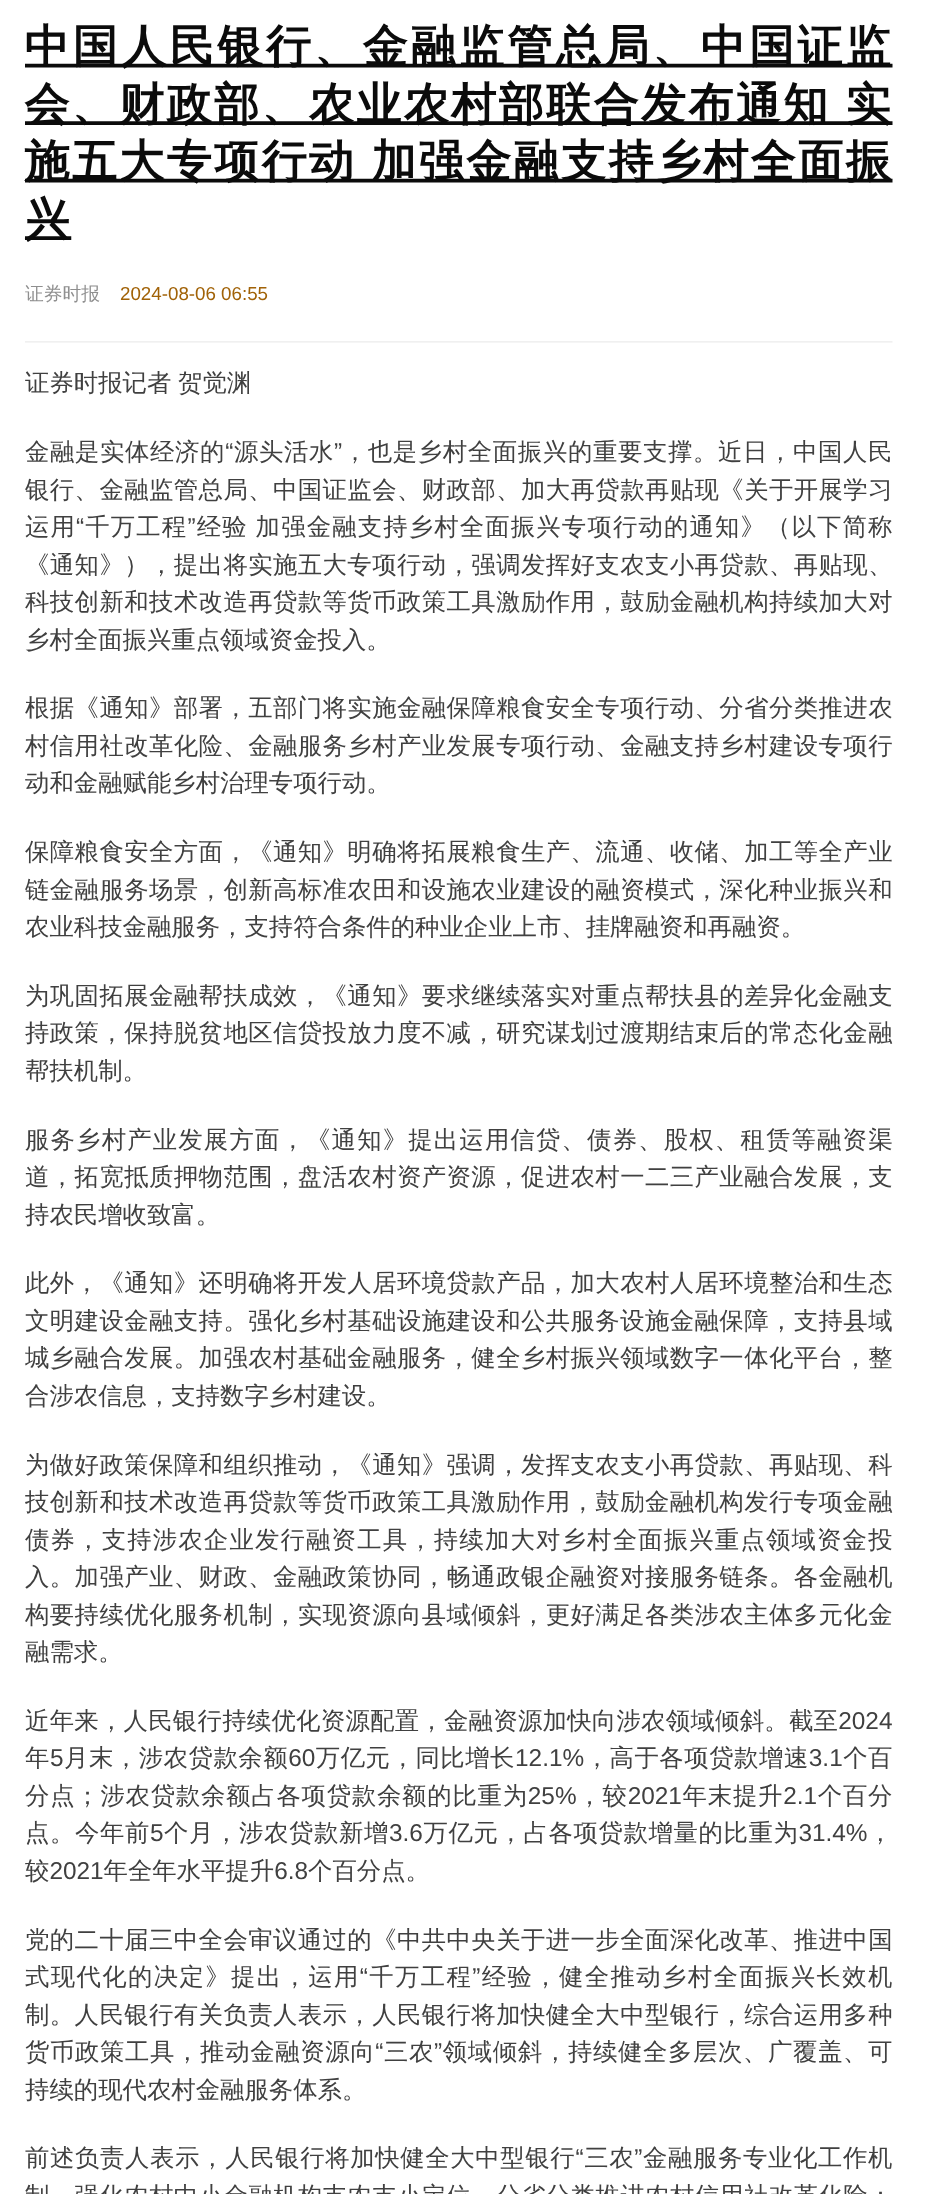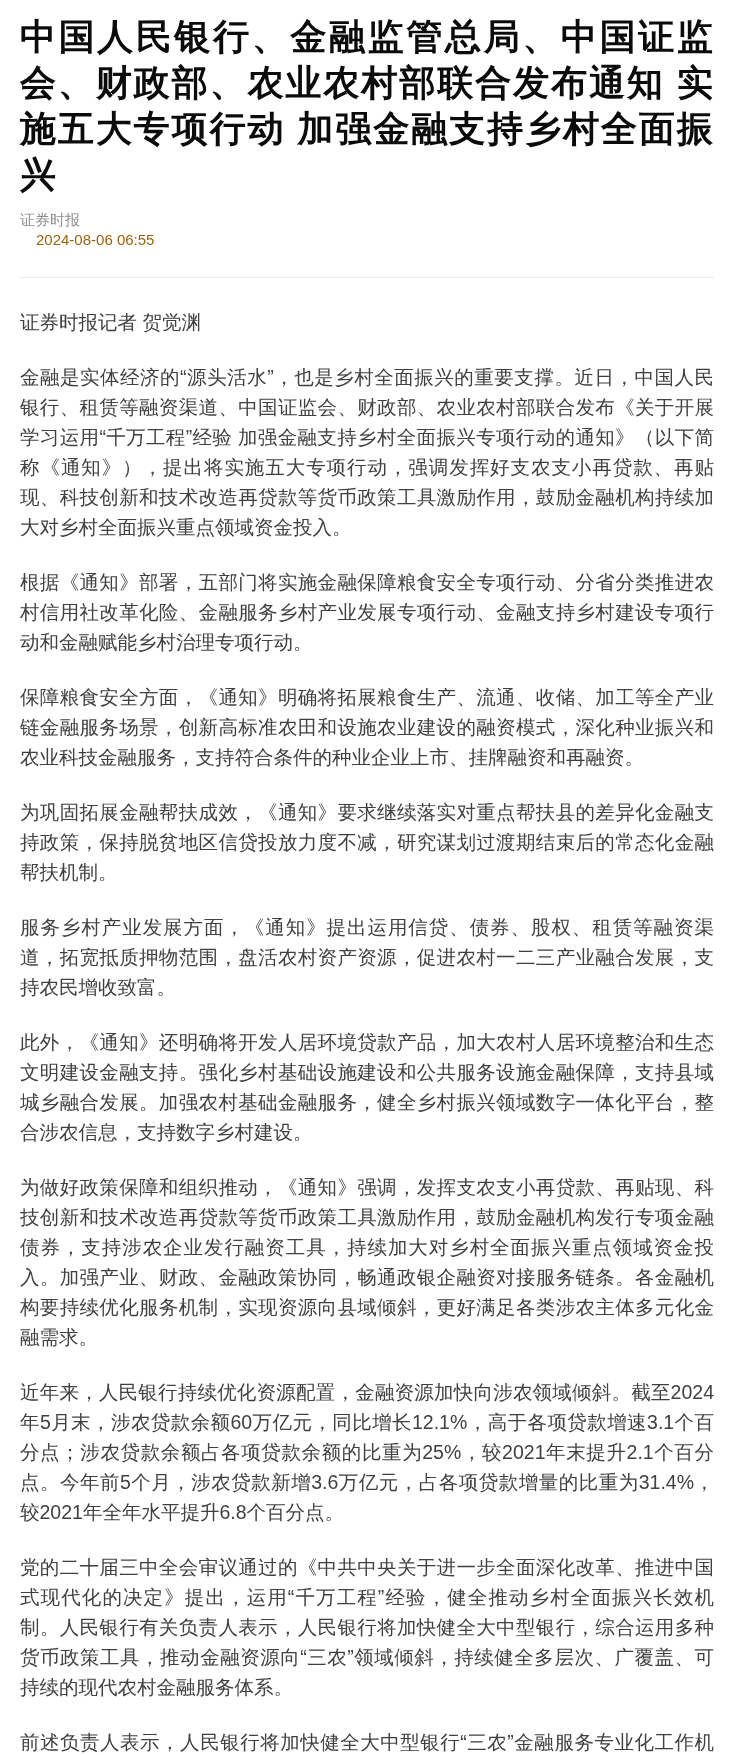--- a/index.html
+++ b/index.html
@@ -18,45 +18,45 @@
     background: #ffffff;
   }
   .article-title {
     margin: 0;
     font-size: 36px;
     line-height: 46px;
     font-weight: 700;
     color: #0b0b0b;
     letter-spacing: 1px;
     text-align: justify;
+    text-decoration: underline;
   }
   .meta-row {
-    margin-top: 12px;
+    margin-top: 28px;
     font-size: 15px;
     line-height: 20px;
     color: #9b9b9b;
     display: flex;
-    align-items: flex-start;
-    flex-direction: column;
+    align-items: flex-end;
   }
   .meta-source {
     color: #8f8f8f;
   }
   .meta-time {
     margin-left: 16px;
     color: #a16207;
   }
   .divider {
     border: none;
     border-top: 1px solid #ececec;
     margin: 27px 0 0 0;
     height: 0;
   }
   .reporter-line {
-    margin-top: 29px;
+    margin-top: 18px;
     font-size: 19.5px;
     line-height: 30px;
     color: #404040;
   }
   .article-body p {
     margin: 25px 0 0 0;
     font-size: 19.5px;
     line-height: 30px;
     text-align: justify;
     color: #404040;
@@ -74,21 +74,21 @@
     <span class="meta-source">证券时报</span>
     <span class="meta-time">2024-08-06 06:55</span>
   </div>
 
   <hr class="divider">
 
   <div class="reporter-line">证券时报记者 贺觉渊</div>
 
   <div class="article-body">
 
-  <p>金融是实体经济的“源头活水”，也是乡村全面振兴的重要支撑。近日，中国人民银行、租赁等融资渠道、中国证监会、财政部、农业农村部联合发布《关于开展学习运用“千万工程”经验 加强金融支持乡村全面振兴专项行动的通知》（以下简称《通知》），提出将实施五大专项行动，强调发挥好支农支小再贷款、再贴现、科技创新和技术改造再贷款等货币政策工具激励作用，鼓励金融机构持续加大对乡村全面振兴重点领域资金投入。</p>
+  <p>金融是实体经济的“源头活水”，也是乡村全面振兴的重要支撑。近日，中国人民银行、金融监管总局、中国证监会、财政部、加大再贷款再贴现《关于开展学习运用“千万工程”经验 加强金融支持乡村全面振兴专项行动的通知》（以下简称《通知》），提出将实施五大专项行动，强调发挥好支农支小再贷款、再贴现、科技创新和技术改造再贷款等货币政策工具激励作用，鼓励金融机构持续加大对乡村全面振兴重点领域资金投入。</p>
       <p>根据《通知》部署，五部门将实施金融保障粮食安全专项行动、分省分类推进农村信用社改革化险、金融服务乡村产业发展专项行动、金融支持乡村建设专项行动和金融赋能乡村治理专项行动。</p>
       <p>保障粮食安全方面，《通知》明确将拓展粮食生产、流通、收储、加工等全产业链金融服务场景，创新高标准农田和设施农业建设的融资模式，深化种业振兴和农业科技金融服务，支持符合条件的种业企业上市、挂牌融资和再融资。</p>
       <p>为巩固拓展金融帮扶成效，《通知》要求继续落实对重点帮扶县的差异化金融支持政策，保持脱贫地区信贷投放力度不减，研究谋划过渡期结束后的常态化金融帮扶机制。</p>
       <p>服务乡村产业发展方面，《通知》提出运用信贷、债券、股权、租赁等融资渠道，拓宽抵质押物范围，盘活农村资产资源，促进农村一二三产业融合发展，支持农民增收致富。</p>
       <p>此外，《通知》还明确将开发人居环境贷款产品，加大农村人居环境整治和生态文明建设金融支持。强化乡村基础设施建设和公共服务设施金融保障，支持县域城乡融合发展。加强农村基础金融服务，健全乡村振兴领域数字一体化平台，整合涉农信息，支持数字乡村建设。</p>
       <p>为做好政策保障和组织推动，《通知》强调，发挥支农支小再贷款、再贴现、科技创新和技术改造再贷款等货币政策工具激励作用，鼓励金融机构发行专项金融债券，支持涉农企业发行融资工具，持续加大对乡村全面振兴重点领域资金投入。加强产业、财政、金融政策协同，畅通政银企融资对接服务链条。各金融机构要持续优化服务机制，实现资源向县域倾斜，更好满足各类涉农主体多元化金融需求。</p>
       <p>近年来，人民银行持续优化资源配置，金融资源加快向涉农领域倾斜。截至2024年5月末，涉农贷款余额60万亿元，同比增长12.1%，高于各项贷款增速3.1个百分点；涉农贷款余额占各项贷款余额的比重为25%，较2021年末提升2.1个百分点。今年前5个月，涉农贷款新增3.6万亿元，占各项贷款增量的比重为31.4%，较2021年全年水平提升6.8个百分点。</p>
       <p>党的二十届三中全会审议通过的《中共中央关于进一步全面深化改革、推进中国式现代化的决定》提出，运用“千万工程”经验，健全推动乡村全面振兴长效机制。人民银行有关负责人表示，人民银行将加快健全大中型银行，综合运用多种货币政策工具，推动金融资源向“三农”领域倾斜，持续健全多层次、广覆盖、可持续的现代农村金融服务体系。</p>
       <p>前述负责人表示，人民银行将加快健全大中型银行“三农”金融服务专业化工作机制，强化农村中小金融机构支农支小定位，分省分类推进农村信用社改革化险；加大再贷款再贴现、差别化存款准备金率等货币政策工具运用，引导金融机构扩大乡村振兴信贷投放；聚焦粮食安全、种业振兴、乡村产业发展等重点领域，新型农业经营主体、新市民、脱贫人口等重点群体，强化金融资源倾斜，丰富金融服务场景供给；健全长效机制，鼓励金融机构单设服务通道、单授审批权限、单独资金定价，提高涉农主体融资服务可得性和适配性。</p>
     </div>

